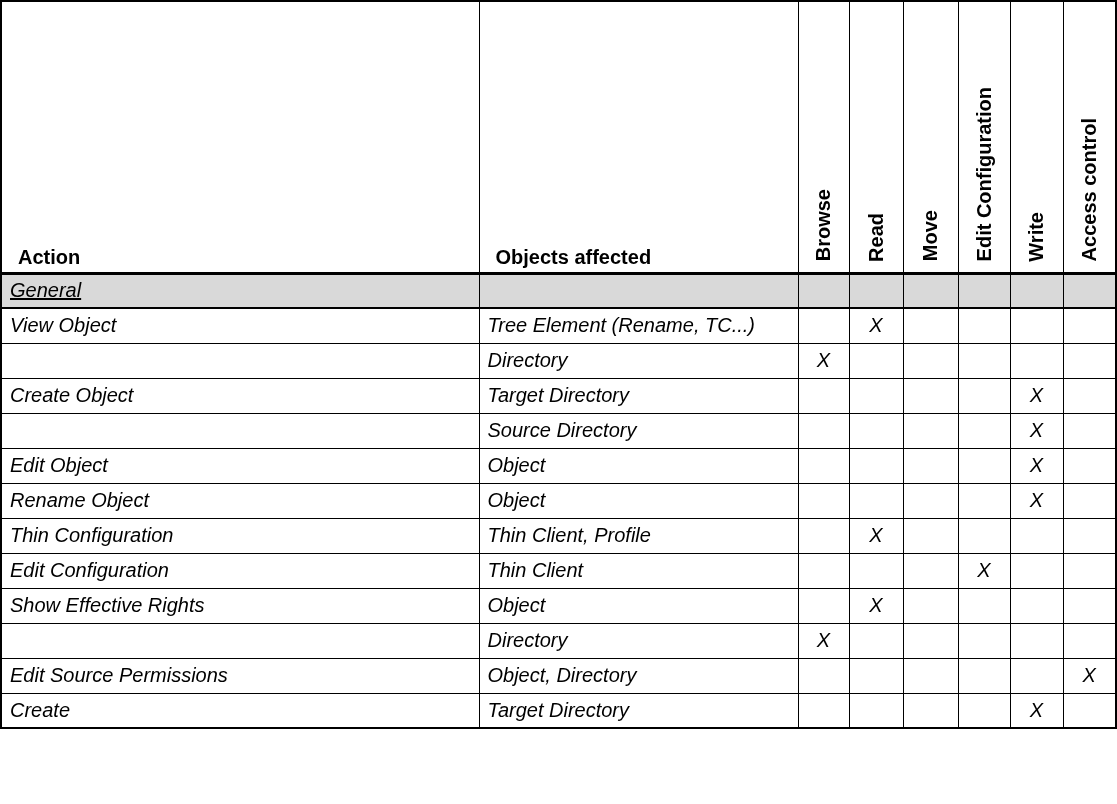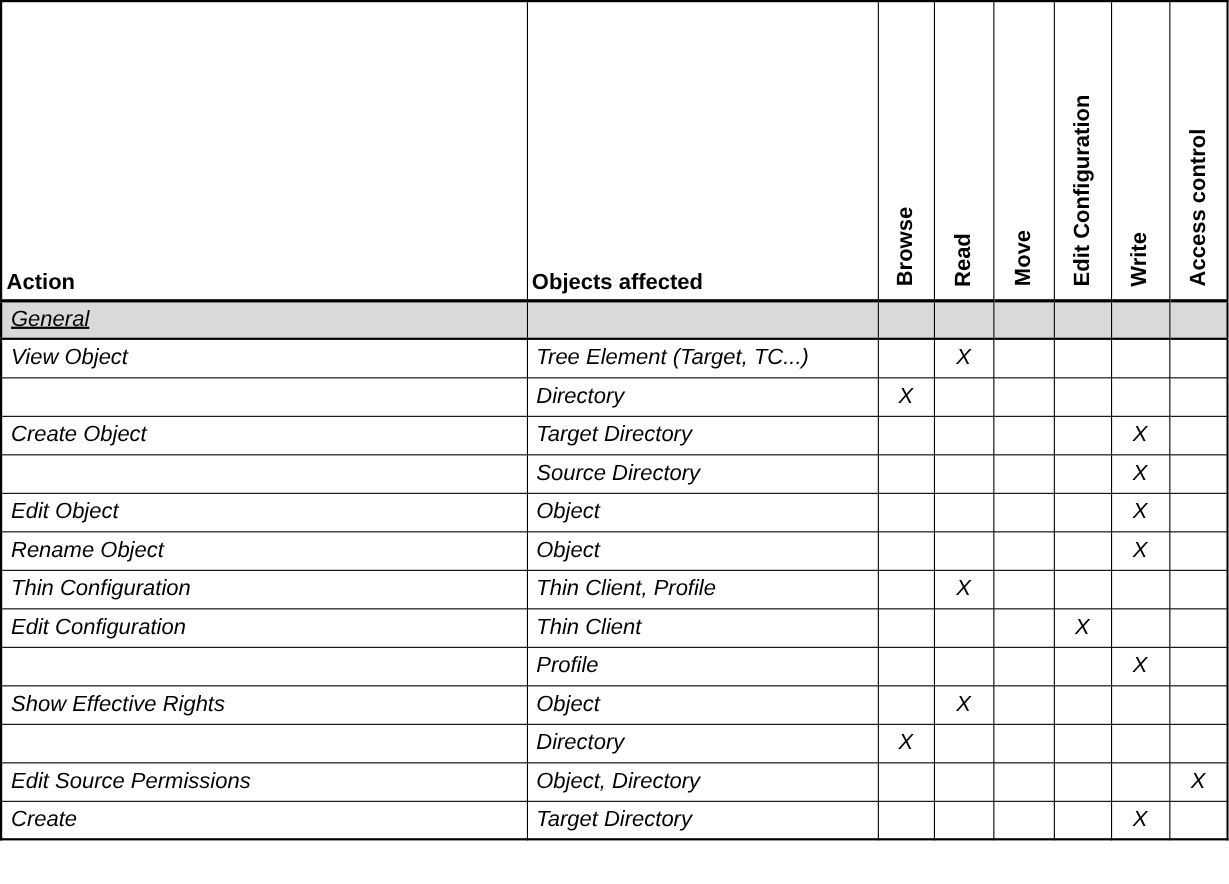--- a/index.html
+++ b/index.html
@@ -31,21 +31,21 @@
   .perm-table thead tr { height: 272px; }
   .perm-table thead th {
     vertical-align: bottom;
     font-weight: bold;
     font-size: 20px;
     border-bottom: 3px solid #000;
     background: #ffffff;
   }
   .h-text {
     text-align: left;
-    padding: 0 8px 3px 4px;
+    padding: 0 8px 3px 16px;
   }
   .h-rot {
     text-align: center;
     padding: 0 0 5px 0;
   }
   .rot {
     display: inline-block;
     writing-mode: vertical-rl;
     transform: rotate(180deg);
     white-space: nowrap;
@@ -106,21 +106,21 @@
         <td></td>
         <td class="c-mark"></td>
         <td class="c-mark"></td>
         <td class="c-mark"></td>
         <td class="c-mark"></td>
         <td class="c-mark"></td>
         <td class="c-mark"></td>
       </tr>
     <tr>
           <td>View Object</td>
-          <td>Tree Element (Target, TC...)</td>
+          <td>Tree Element (Rename, TC...)</td>
           <td class="c-mark"></td>
           <td class="c-mark">X</td>
           <td class="c-mark"></td>
           <td class="c-mark"></td>
           <td class="c-mark"></td>
           <td class="c-mark"></td>
         </tr>
         <tr>
           <td></td>
           <td>Directory</td>
@@ -182,30 +182,20 @@
           <td class="c-mark"></td>
         </tr>
         <tr>
           <td>Edit Configuration</td>
           <td>Thin Client</td>
           <td class="c-mark"></td>
           <td class="c-mark"></td>
           <td class="c-mark"></td>
           <td class="c-mark">X</td>
           <td class="c-mark"></td>
-          <td class="c-mark"></td>
-        </tr>
-        <tr>
-          <td></td>
-          <td>Profile</td>
-          <td class="c-mark"></td>
-          <td class="c-mark"></td>
-          <td class="c-mark"></td>
-          <td class="c-mark"></td>
-          <td class="c-mark">X</td>
           <td class="c-mark"></td>
         </tr>
         <tr>
           <td>Show Effective Rights</td>
           <td>Object</td>
           <td class="c-mark"></td>
           <td class="c-mark">X</td>
           <td class="c-mark"></td>
           <td class="c-mark"></td>
           <td class="c-mark"></td>

